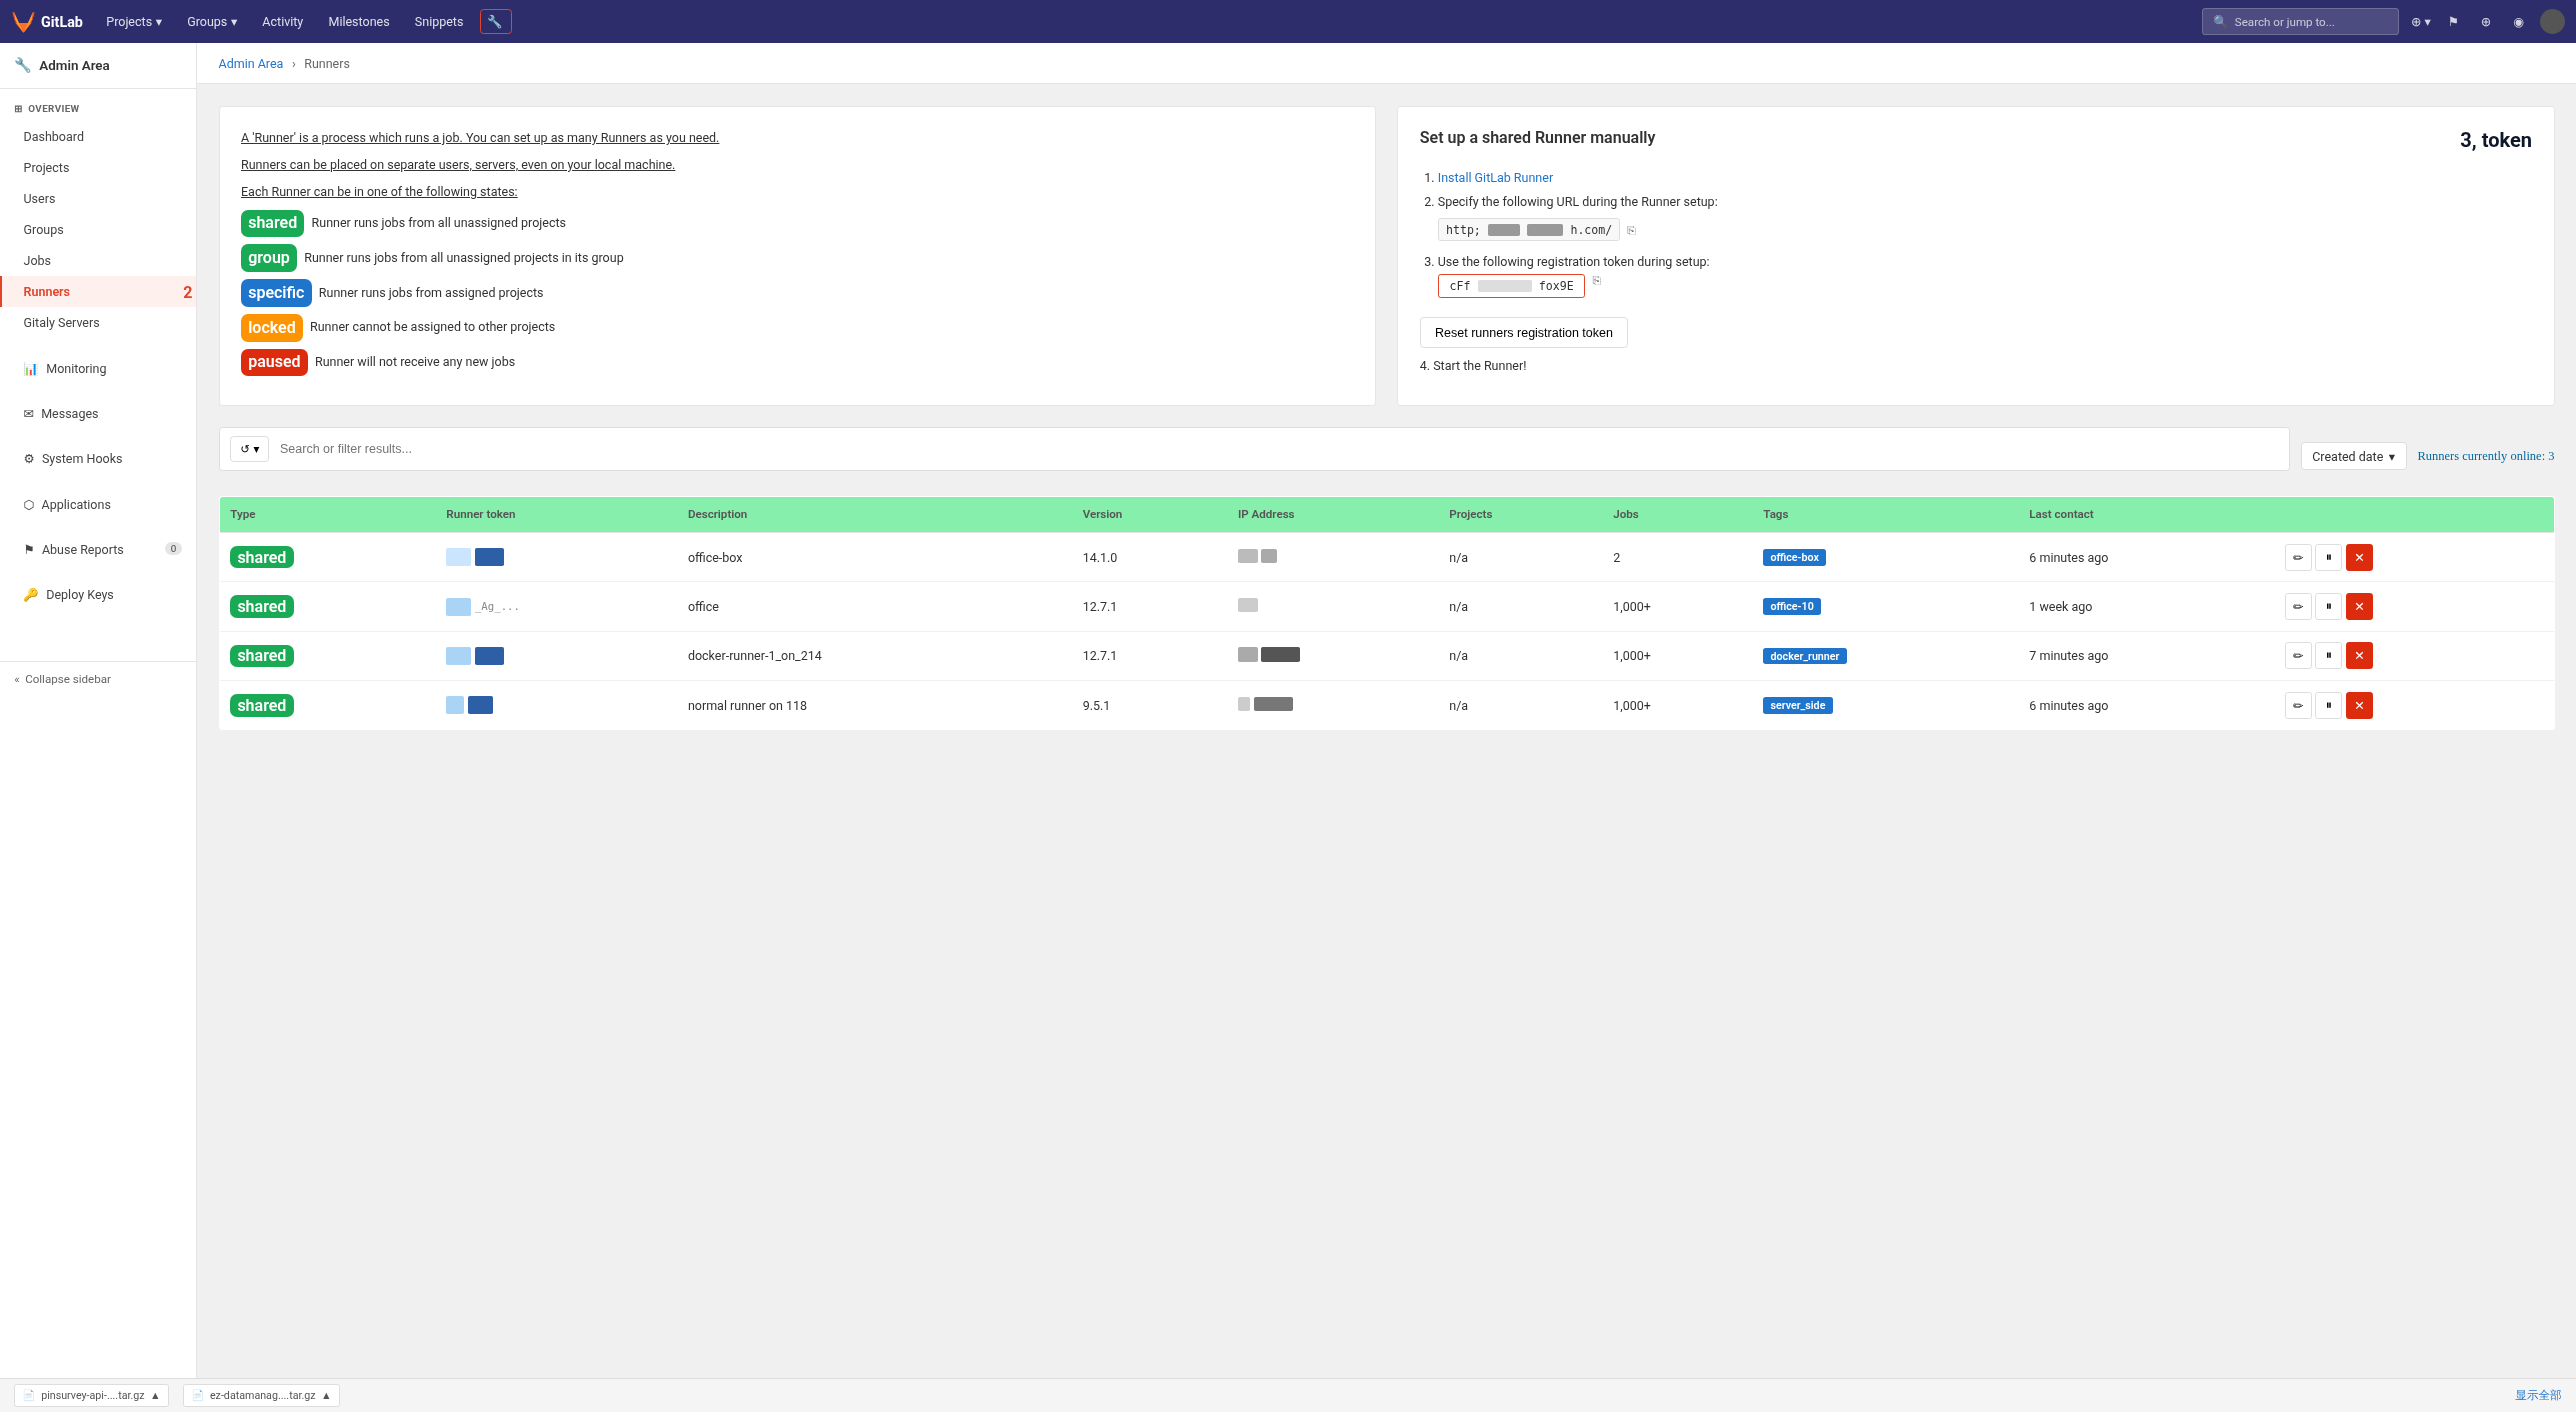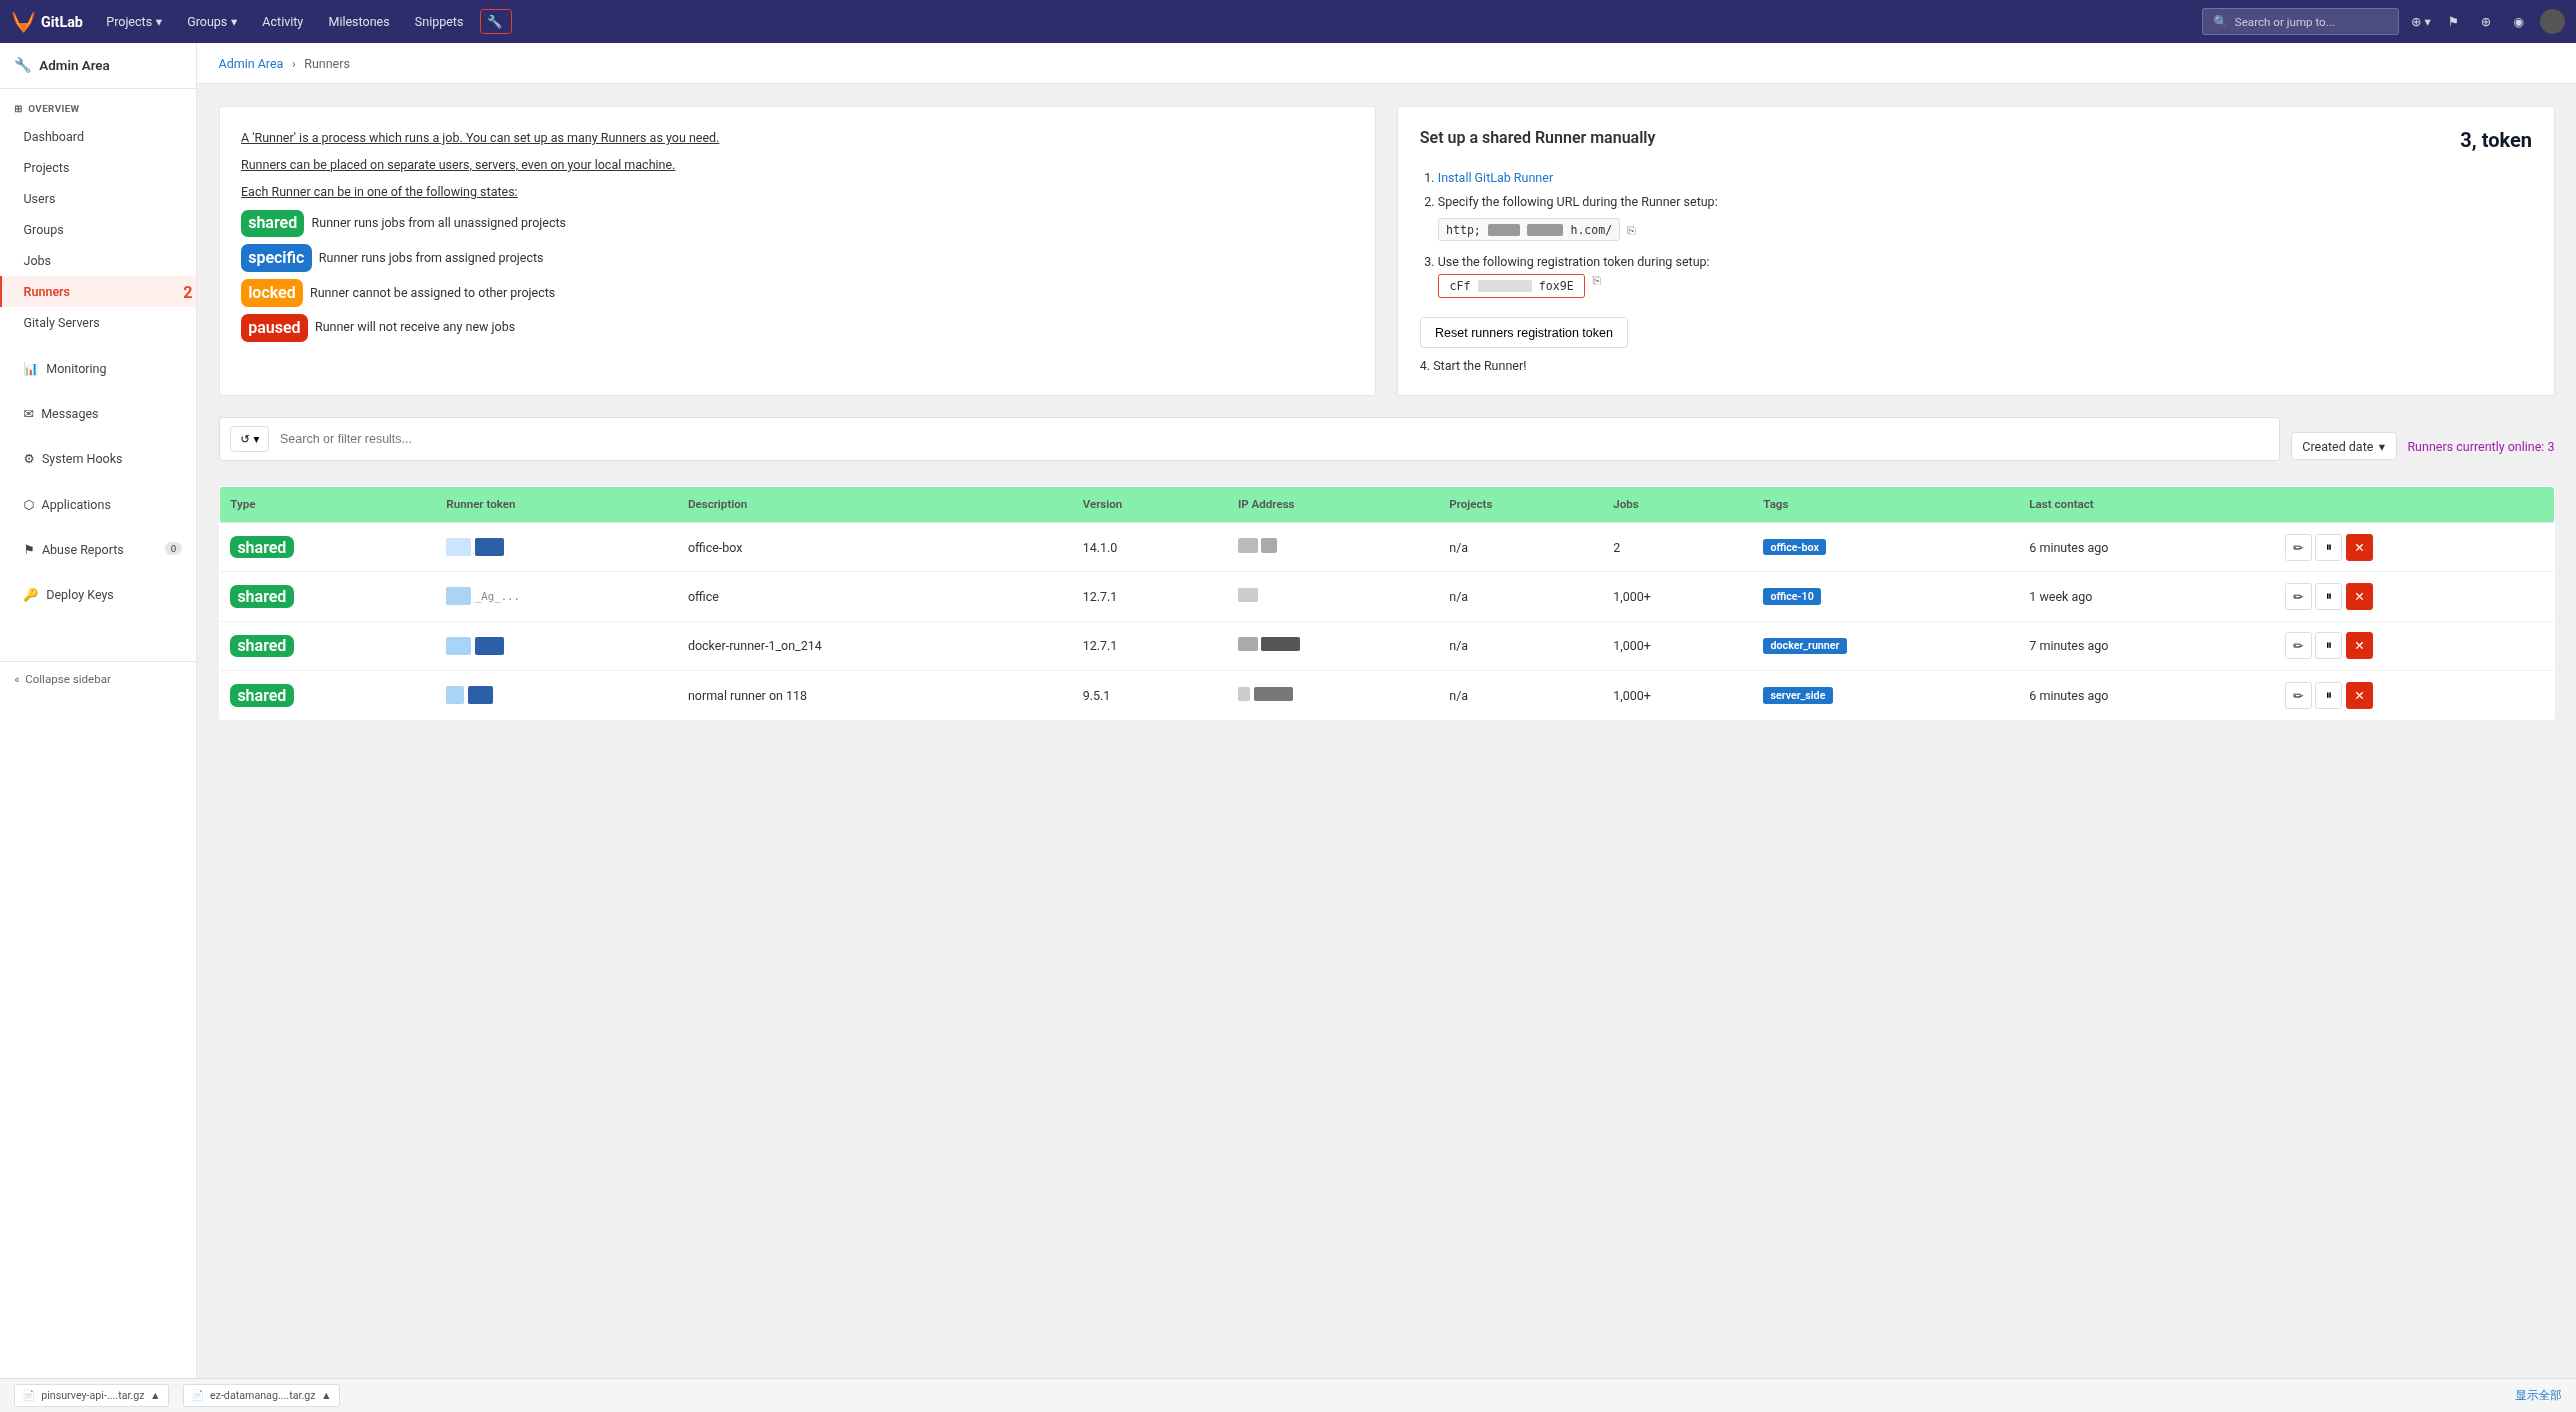--- a/index.html
+++ b/index.html
@@ -277,22 +277,23 @@
       padding: 5.4px 10.7px;
       border: 0.9px solid #ddd;
       border-radius: 3.6px;
       cursor: pointer;
       background: white;
       font-size: 12.5px;
       margin-left: auto;
     }
     .runners-online {
       font-size: 12.5px;
-      color: #a21caf;
+      color: #0369a1;
       white-space: nowrap;
+      font-family: Liberation Serif, serif;
     }
 
     
     .runners-table {
       width: 100%;
       border-collapse: collapse;
       background: white;
       border: 0.9px solid #e5e5e5;
       border-radius: 3.6px;
       overflow: hidden;
@@ -558,20 +559,24 @@
 
         <div class="info-box">
           <p>A 'Runner' is a process which runs a job. You can set up as many Runners as you need.</p>
           <p>Runners can be placed on separate users, servers, even on your local machine.</p>
           <p></p>
           <p>Each Runner can be in one of the following states:</p>
           <ul>
             <li>
               <span class="badge badge-shared">shared</span>
               <span>Runner runs jobs from all unassigned projects</span>
+            </li>
+            <li>
+              <span class="badge badge-group">group</span>
+              <span>Runner runs jobs from all unassigned projects in its group</span>
             </li>
             <li>
               <span class="badge badge-specific">specific</span>
               <span>Runner runs jobs from assigned projects</span>
             </li>
             <li>
               <span class="badge badge-locked">locked</span>
               <span>Runner cannot be assigned to other projects</span>
             </li>
             <li>

